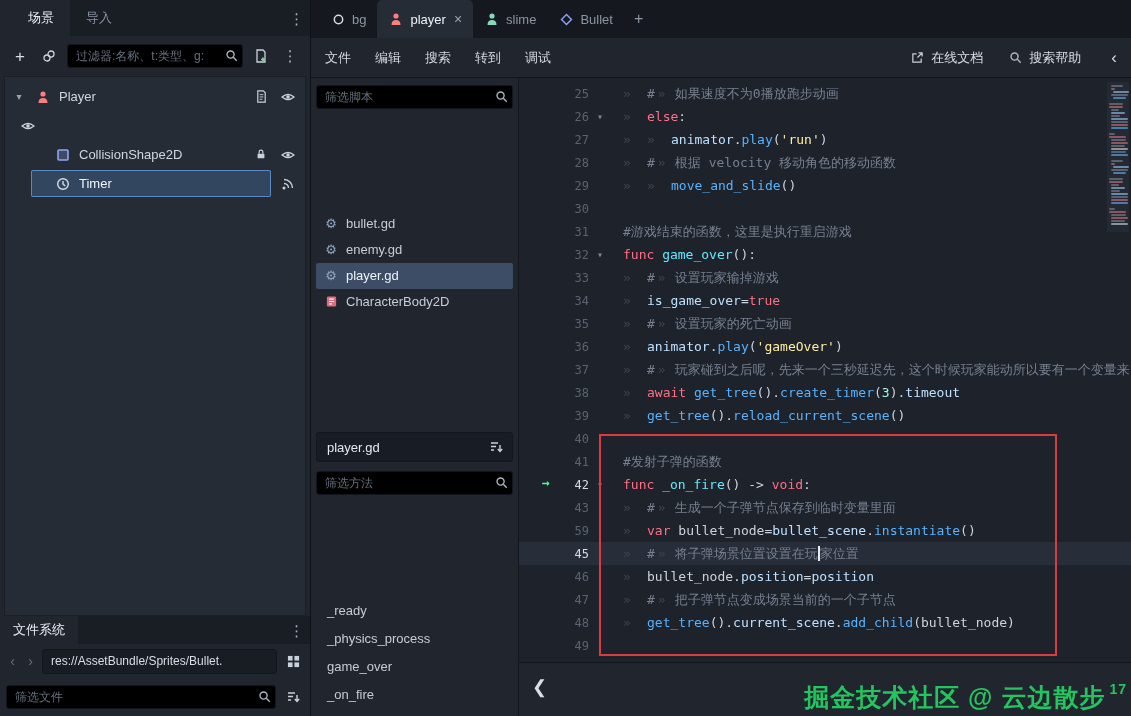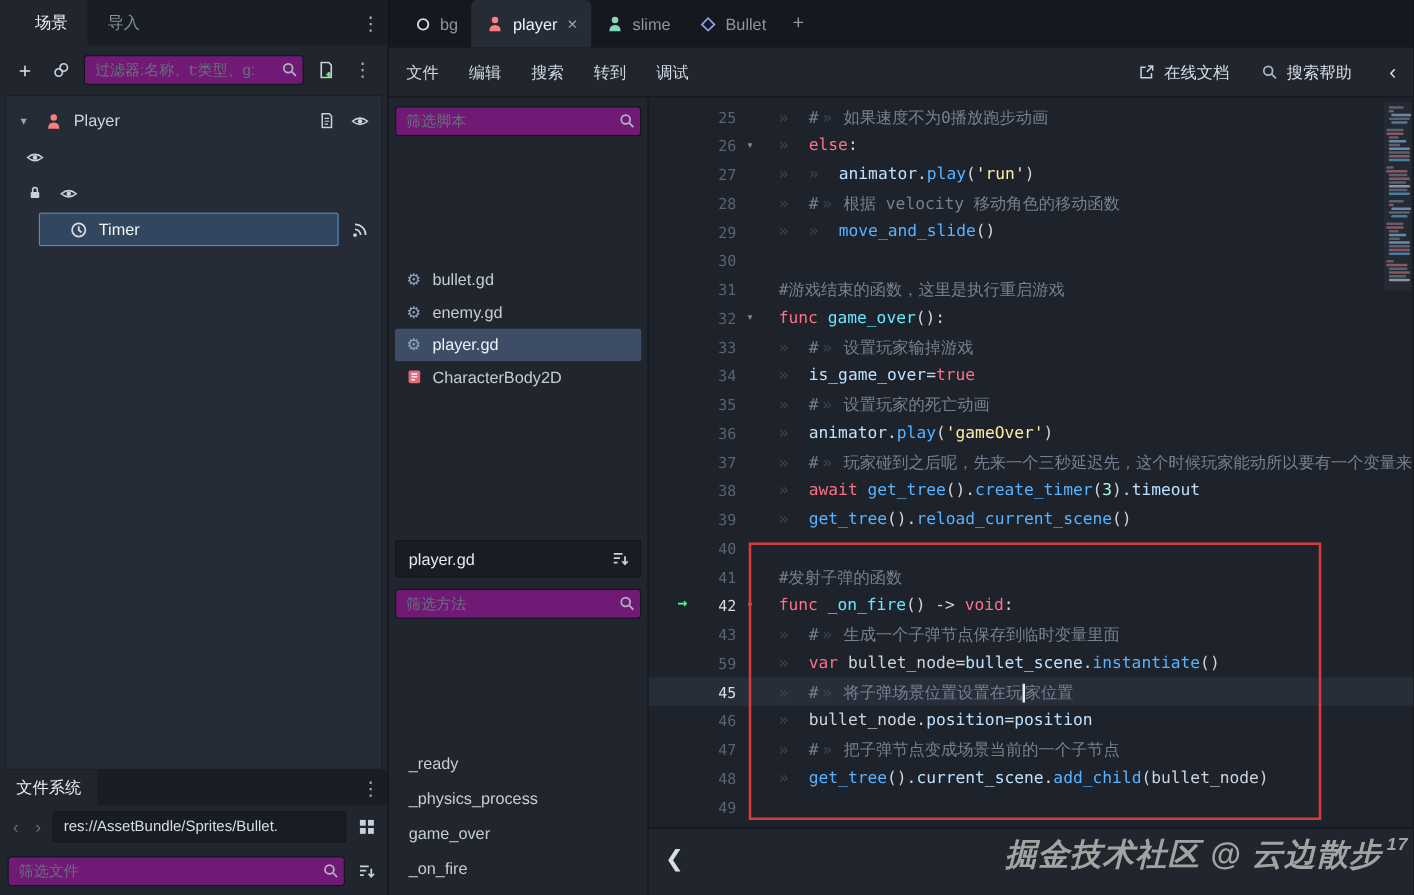--- a/index.html
+++ b/index.html
@@ -18,21 +18,21 @@
 
   
   .left { position:absolute; left:0; top:0; width:311px; height:716px;
     background:#21262e; display:flex; flex-direction:column; border-right:1px solid #0e1116; }
   .ltabs { height:36px; background:#191d24; display:flex; align-items:stretch; position:relative; flex-shrink:0; }
   .ltab { padding:0 16px; display:flex; align-items:center; color:#8791a0; }
   .ltab.active { background:#21262e; color:#e8edf4;padding-left:28px; }
   .ltabs .dots { position:absolute; right:6px; top:10px; }
   .ltoolbar { height:40px; display:flex; align-items:center; gap:7px; padding:0 9px; flex-shrink:0; }
   .filter-wrap { position:relative; flex:1; }
-  .filter-wrap input { width:100%; height:24px; background:#701a75; border:1px solid #121620;
+  .filter-wrap input { width:100%; height:24px; background:#000000; border:1px solid #121620;
     border-radius:3px; color:#cfd6e0; font-size:12px; padding:0 24px 0 8px;
     font-family:"Liberation Sans",sans-serif; }
   .filter-wrap .mag { position:absolute; right:5px; top:5px; }
   .tree { flex:1; margin:0 4px; background:#262c36; border:1px solid #1a1f27; padding-top:5px; overflow:hidden; }
   .trow { height:29px; display:flex; align-items:center; padding:0 8px 0 6px; }
   .trow .rowmain { flex:1; display:flex; align-items:center; height:27px; border-radius:2px; gap:5px; }
   .trow .arrow { width:16px; text-align:center; color:#9aa3b0; font-size:10px; flex-shrink:0; }
   .trow .tlabel { color:#cfd6e0; }
   .trow.sel .rowmain { background:#33465f; box-shadow:inset 0 0 0 1px #5b8ac2; }
   .trow.sel .tlabel { color:#f1f5fa; }
@@ -94,22 +94,22 @@
   .caret { display:inline-block; width:2px; height:15px; background:#e8edf4; vertical-align:text-bottom; }
   .annot { position:absolute; left:80px; top:356px; width:458px; height:222px;
     border:2px solid #d93b3e; pointer-events:none; z-index:5; }
   .minimap { position:absolute; right:2px; top:4px; width:22px; height:150px; background:#242a34; padding:3px 2px; }
   .mmbar { height:2px; margin-bottom:1px; border-radius:1px; }
 
   
   .bottomstrip { position:absolute; left:519px; top:662px; width:612px; height:54px;
     background:#21262e; border-top:1px solid #13171d; }
   .bcollapse { position:absolute; left:13px; top:13px; font-size:18px; color:#d8dee8; }
-  .watermark { position:absolute; right:4px; top:4px; font-size:25px; font-weight:bold;
-    color:#a3a3a3; letter-spacing:1px; white-space:nowrap;font-style:italic; }
+  .watermark { position:absolute; right:4px; top:18px; font-size:25px; font-weight:bold;
+    color:#22c55e; letter-spacing:1px; white-space:nowrap; }
   .wm-suffix { font-size:14px; vertical-align:top; margin-left:4px; }
 </style>
 </head>
 <body>
 
 <div id="app">
 
   <div class="left">
     <div class="ltabs">
       <div id="left-tabs" style="display: flex;">
@@ -180,20 +180,29 @@
           <span class="trailing">
             <span class="icon-btn" style="width: 18px;">
               <svg width="14" height="14" viewBox="0 0 14 14">
                 <path d="M1 7 Q7 2 13 7 Q7 12 1 7 Z" fill="none" stroke="#c9d1dc" stroke-width="1.3"></path>
                 <circle cx="7" cy="7" r="1.8" fill="#c9d1dc"></circle>
               </svg>
             </span>
           </span>
         </div>
         <div class="trow">
+          <span class="rowmain" style="margin-left: 20px;">
+            <span class="arrow"></span>
+            <span class="icon-btn">
+              <svg width="14" height="14" viewBox="0 0 14 14">
+                <rect x="2" y="2" width="10" height="10" rx="1" fill="rgba(141,165,243,0.25)" stroke="#8da5f3" stroke-width="1.6"></rect>
+              </svg>
+            </span>
+            <span class="tlabel">CollisionShape2D</span>
+          </span>
           <span class="trailing">
             <span class="icon-btn" style="width: 18px;">
               <svg width="12" height="13" viewBox="0 0 14 14">
                 <rect x="3" y="6" width="8" height="5.5" rx="1" fill="#c9d1dc"></rect>
                 <path d="M4.8 6V4a2.2 2.2 0 0 1 4.4 0v2" fill="none" stroke="#c9d1dc" stroke-width="1.4"></path>
               </svg>
             </span>
             <span class="icon-btn" style="width: 18px;">
               <svg width="14" height="14" viewBox="0 0 14 14">
                 <path d="M1 7 Q7 2 13 7 Q7 12 1 7 Z" fill="none" stroke="#c9d1dc" stroke-width="1.3"></path>

